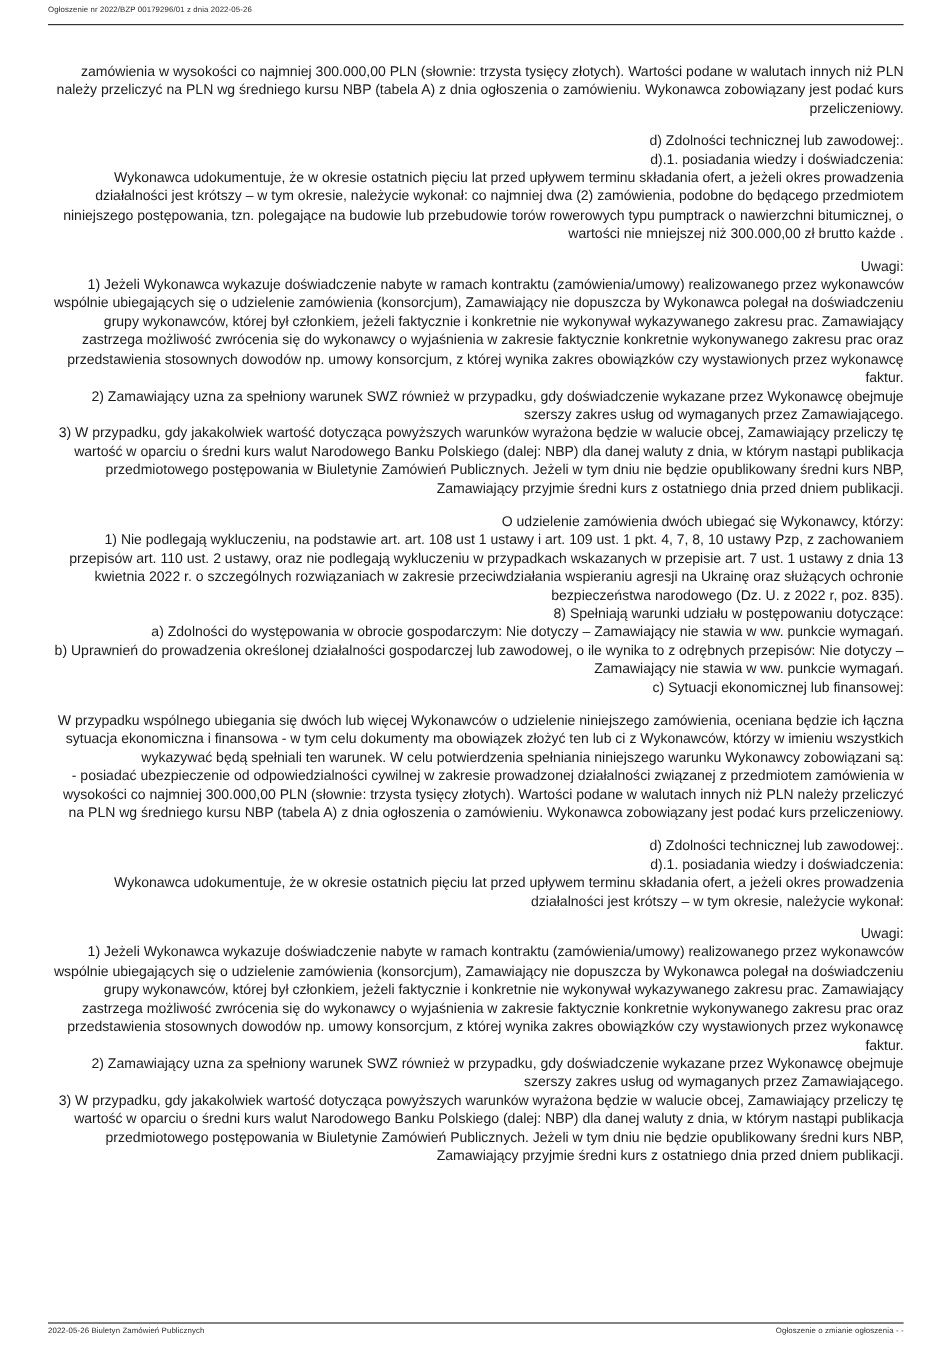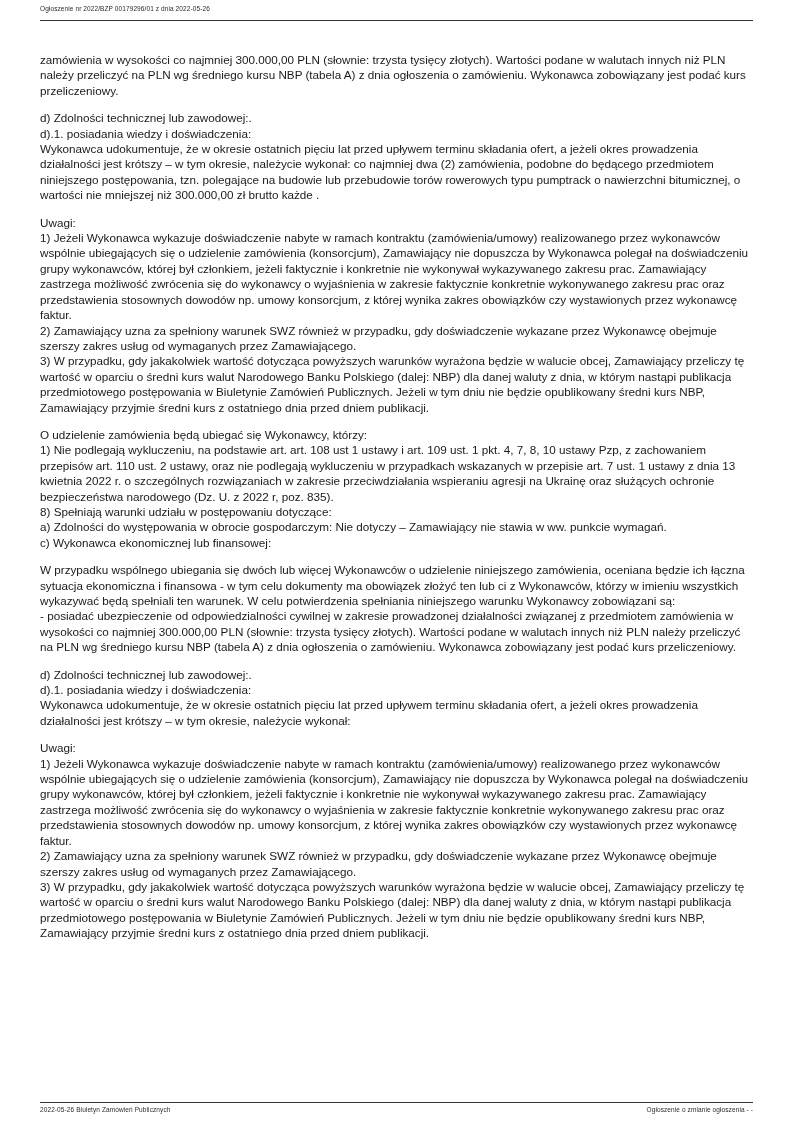--- a/index.html
+++ b/index.html
@@ -35,21 +35,21 @@
   .rule-top { top: 20px; }
   .rule-bottom { top: 1102px; }
   .doc-body {
     position: absolute;
     top: 52px;
     left: 40px;
     width: 713px;
     color: #1a1a1a;
     font-size: 11.7px;
     line-height: 15.4px;
-    text-align: left;
+    text-align: right;
   }
   .doc-body p {
     margin: 0;
     padding: 0;
   }
   .spacer {
     height: 12px;
   }
   .page-footer {
     position: absolute;
@@ -80,25 +80,26 @@
       <div class="spacer"></div>
       <p>d) Zdolności technicznej lub zawodowej:.</p>
       <p>d).1. posiadania wiedzy i doświadczenia:</p>
       <p>Wykonawca udokumentuje, że w okresie ostatnich pięciu lat przed upływem terminu składania ofert, a jeżeli okres prowadzenia działalności jest krótszy – w tym okresie, należycie wykonał: co najmniej dwa (2) zamówienia, podobne do będącego przedmiotem niniejszego postępowania, tzn. polegające na budowie lub przebudowie torów rowerowych typu pumptrack o nawierzchni bitumicznej, o wartości nie mniejszej niż 300.000,00 zł brutto każde .</p>
       <div class="spacer"></div>
       <p>Uwagi:</p>
       <p>1) Jeżeli Wykonawca wykazuje doświadczenie nabyte w ramach kontraktu (zamówienia/umowy) realizowanego przez wykonawców wspólnie ubiegających się o udzielenie zamówienia (konsorcjum), Zamawiający nie dopuszcza by Wykonawca polegał na doświadczeniu grupy wykonawców, której był członkiem, jeżeli faktycznie i konkretnie nie wykonywał wykazywanego zakresu prac. Zamawiający zastrzega możliwość zwrócenia się do wykonawcy o wyjaśnienia w zakresie faktycznie konkretnie wykonywanego zakresu prac oraz przedstawienia stosownych dowodów np. umowy konsorcjum, z której wynika zakres obowiązków czy wystawionych przez wykonawcę faktur.</p>
       <p>2) Zamawiający uzna za spełniony warunek SWZ również w przypadku, gdy doświadczenie wykazane przez Wykonawcę obejmuje szerszy zakres usług od wymaganych przez Zamawiającego.</p>
       <p>3) W przypadku, gdy jakakolwiek wartość dotycząca powyższych warunków wyrażona będzie w walucie obcej, Zamawiający przeliczy tę wartość w oparciu o średni kurs walut Narodowego Banku Polskiego (dalej: NBP) dla danej waluty z dnia, w którym nastąpi publikacja przedmiotowego postępowania w Biuletynie Zamówień Publicznych. Jeżeli w tym dniu nie będzie opublikowany średni kurs NBP, Zamawiający przyjmie średni kurs z ostatniego dnia przed dniem publikacji.</p>
       <div class="spacer"></div>
-      <p>O udzielenie zamówienia będą ubiegać się Wykonawcy, którzy:</p>
+      <p>O udzielenie zamówienia dwóch ubiegać się Wykonawcy, którzy:</p>
       <p>1) Nie podlegają wykluczeniu, na podstawie art. art. 108 ust 1 ustawy i art. 109 ust. 1 pkt. 4, 7, 8, 10 ustawy Pzp, z zachowaniem przepisów art. 110 ust. 2 ustawy, oraz nie podlegają wykluczeniu w przypadkach wskazanych w przepisie art. 7 ust. 1 ustawy z dnia 13 kwietnia 2022 r. o szczególnych rozwiązaniach w zakresie przeciwdziałania wspieraniu agresji na Ukrainę oraz służących ochronie bezpieczeństwa narodowego (Dz. U. z 2022 r, poz. 835).</p>
       <p>8) Spełniają warunki udziału w postępowaniu dotyczące:</p>
       <p>a) Zdolności do występowania w obrocie gospodarczym: Nie dotyczy – Zamawiający nie stawia w ww. punkcie wymagań.</p>
-      <p>c) Wykonawca ekonomicznej lub finansowej:</p>
+      <p>b) Uprawnień do prowadzenia określonej działalności gospodarczej lub zawodowej, o ile wynika to z odrębnych przepisów: Nie dotyczy – Zamawiający nie stawia w ww. punkcie wymagań.</p>
+      <p>c) Sytuacji ekonomicznej lub finansowej:</p>
       <div class="spacer"></div>
       <p>W przypadku wspólnego ubiegania się dwóch lub więcej Wykonawców o udzielenie niniejszego zamówienia, oceniana będzie ich łączna sytuacja ekonomiczna i finansowa - w tym celu dokumenty ma obowiązek złożyć ten lub ci z Wykonawców, którzy w imieniu wszystkich wykazywać będą spełniali ten warunek. W celu potwierdzenia spełniania niniejszego warunku Wykonawcy zobowiązani są:</p>
       <p>- posiadać ubezpieczenie od odpowiedzialności cywilnej w zakresie prowadzonej działalności związanej z przedmiotem zamówienia w wysokości co najmniej 300.000,00 PLN (słownie: trzysta tysięcy złotych). Wartości podane w walutach innych niż PLN należy przeliczyć na PLN wg średniego kursu NBP (tabela A) z dnia ogłoszenia o zamówieniu. Wykonawca zobowiązany jest podać kurs przeliczeniowy.</p>
       <div class="spacer"></div>
       <p>d) Zdolności technicznej lub zawodowej:.</p>
       <p>d).1. posiadania wiedzy i doświadczenia:</p>
       <p>Wykonawca udokumentuje, że w okresie ostatnich pięciu lat przed upływem terminu składania ofert, a jeżeli okres prowadzenia działalności jest krótszy – w tym okresie, należycie wykonał:</p>
       <div class="spacer"></div>
       <p>Uwagi:</p>
       <p>1) Jeżeli Wykonawca wykazuje doświadczenie nabyte w ramach kontraktu (zamówienia/umowy) realizowanego przez wykonawców wspólnie ubiegających się o udzielenie zamówienia (konsorcjum), Zamawiający nie dopuszcza by Wykonawca polegał na doświadczeniu grupy wykonawców, której był członkiem, jeżeli faktycznie i konkretnie nie wykonywał wykazywanego zakresu prac. Zamawiający zastrzega możliwość zwrócenia się do wykonawcy o wyjaśnienia w zakresie faktycznie konkretnie wykonywanego zakresu prac oraz przedstawienia stosownych dowodów np. umowy konsorcjum, z której wynika zakres obowiązków czy wystawionych przez wykonawcę faktur.</p>

